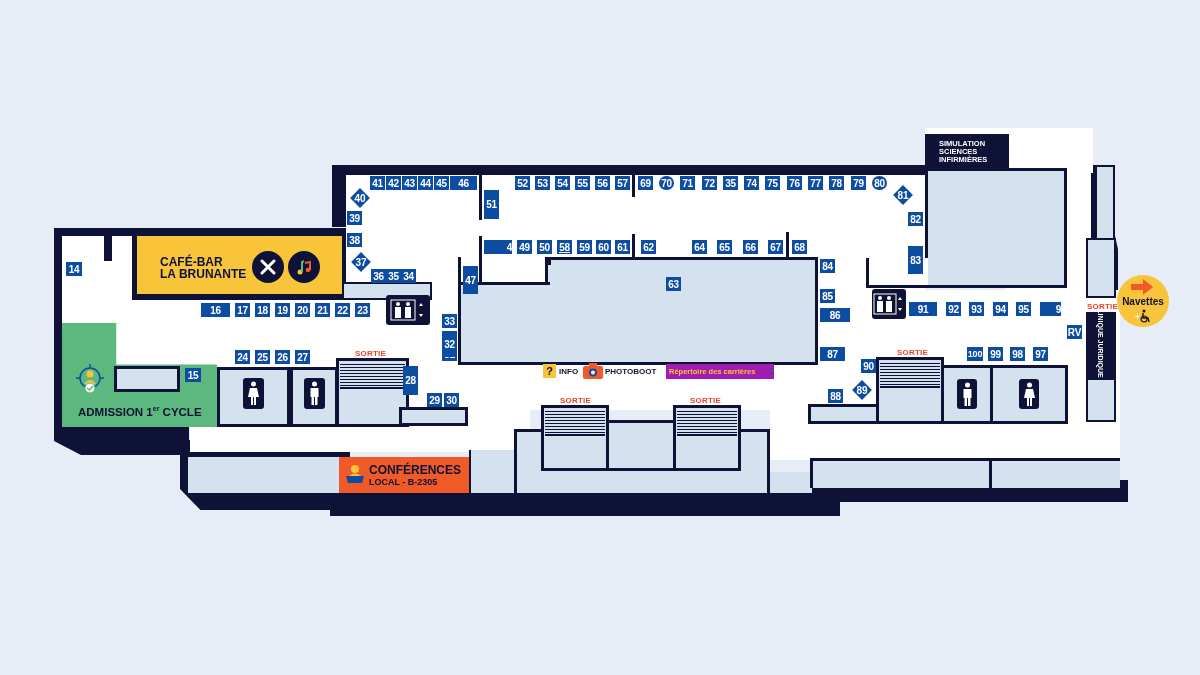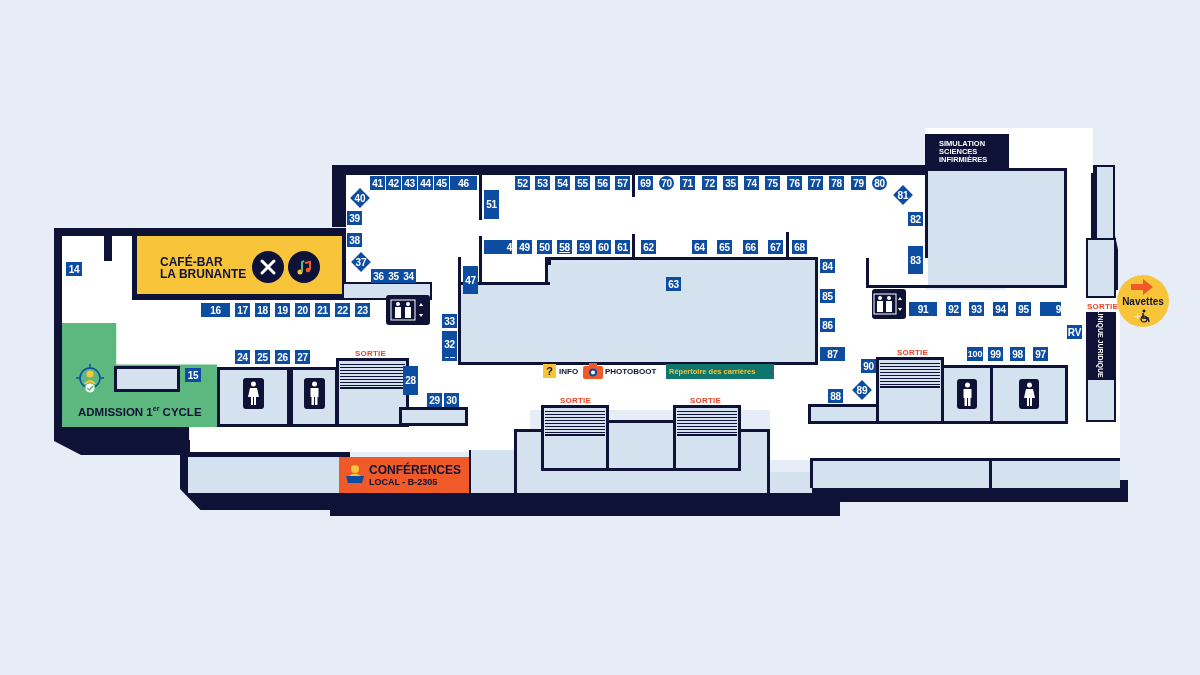--- a/index.html
+++ b/index.html
@@ -226,21 +226,21 @@
   </div>
   <div class="abs" style="left:583px;top:363px;display:flex;align-items:center;gap:2px;">
     <svg width="20" height="16" viewBox="0 0 20 16">
         <rect x="0" y="3" width="20" height="13" rx="2" fill="#ef5a28"></rect>
         <rect x="6" y="0" width="8" height="4" fill="#ef5a28"></rect>
         <circle cx="10" cy="9.5" r="4" fill="#0c4da2"></circle>
         <circle cx="10" cy="9.5" r="2" fill="#fff"></circle>
       </svg>
     <span style="font-weight:bold;font-size:8px;color:#0e1236;">PHOTOBOOT</span>
   </div>
-  <div class="abs" style="left:666px;top:364px;width:108px;height:15px;background:#0f766e;display:flex;align-items:center;padding-left:3px;gap:15px;">
+  <div class="abs" style="left:666px;top:364px;width:108px;height:15px;background:#a21caf;display:flex;align-items:center;padding-left:3px;gap:15px;">
     <span style="color:#f8c53a;font-weight:bold;font-size:7.5px;white-space:nowrap;">Répertoire des carrières</span>
     <svg width="10" height="11" viewBox="0 0 10 11">
         <path d="M2 0 H10 L8 11 H0 Z" fill="#0c4da2"></path>
         <path d="M3 2 L7 9" stroke="#ef5a28" stroke-width="1.5"></path>
         <path d="M5 2 L8 5" stroke="#f8c53a" stroke-width="1.2"></path>
       </svg>
   </div>
 
   <div class="booth" style="left:66px;top:262px;width:16px;height:14px;">14</div>
   <div class="booth" style="left:185px;top:368px;width:16px;height:14px;">15</div>
@@ -322,21 +322,21 @@
   <div class="booth" style="left:851px;top:176px;width:15px;height:14px;">79</div>
   <div class="booth" style="left:872px;top:176px;width:15px;height:14px;border-radius:7px;">80</div>
   <div class="booth dia" style="left:896px;top:188px;width:14px;height:14px;">
       <span>81</span>
     </div>
   <div class="booth" style="left:908px;top:212px;width:15px;height:14px;">82</div>
   <div class="booth" style="left:908px;top:246px;width:15px;height:28px;">83</div>
 
   <div class="booth" style="left:820px;top:259px;width:15px;height:14px;">84</div>
   <div class="booth" style="left:820px;top:289px;width:15px;height:14px;">85</div>
-  <div class="booth" style="left:820px;top:318px;width:15px;height:14px;">86</div>
+  <div class="booth" style="left:820px;top:308px;width:30px;height:14px;">86</div>
   <div class="booth" style="left:820px;top:347px;width:25px;height:14px;">87</div>
   <div class="booth" style="left:828px;top:389px;width:15px;height:14px;">88</div>
   <div class="booth dia" style="left:855px;top:383px;width:14px;height:14px;">
       <span>89</span>
     </div>
   <div class="booth" style="left:861px;top:359px;width:15px;height:14px;">90</div>
 
   <div class="booth" style="left:909px;top:302px;width:28px;height:14px;">91</div>
   <div class="booth" style="left:946px;top:302px;width:15px;height:14px;">92</div>
   <div class="booth" style="left:969px;top:302px;width:15px;height:14px;">93</div>

